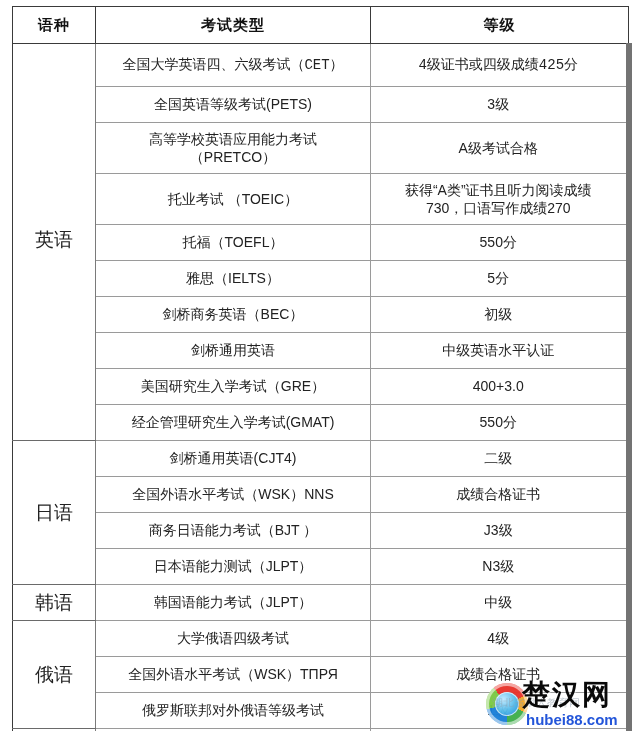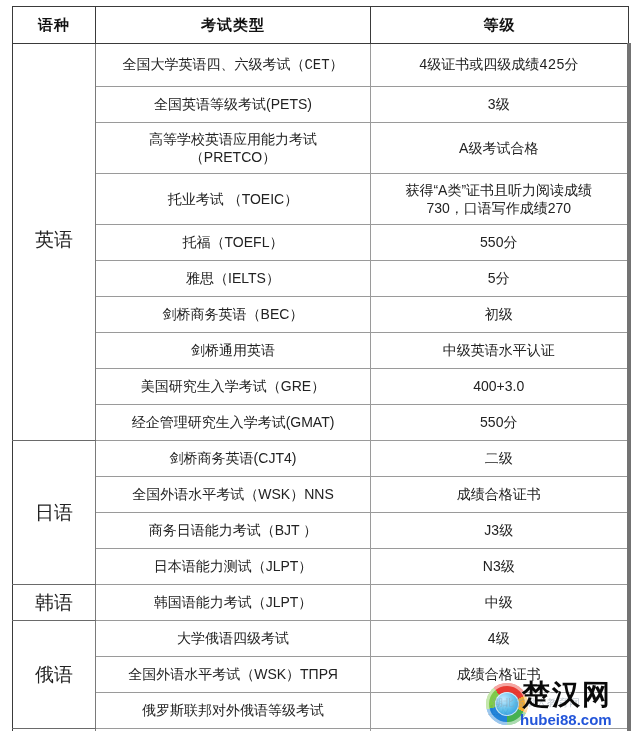--- a/index.html
+++ b/index.html
@@ -53,21 +53,21 @@
     border-left: 1px solid #3a3a3a;
     border-top: 1px solid #6a6a6a;
     border-bottom: 1px solid #6a6a6a;
     border-right: 1px solid #7a7a7a;
   }
   table.exam-table td.type-cell {
     font-size: 14px;
   }
   table.exam-table td.level-cell {
     font-size: 14px;
-    border-right: 4px solid #737373;
+    border-right: 6px solid #737373;
   }
   table.exam-table tbody tr.group-start > td {
     border-top: 1px solid #6a6a6a;
   }
   table.exam-table tbody tr:last-child > td {
     border-bottom: 1px solid #3a3a3a;
   }
   .r-tall td { height: 38px; font-family: Liberation Mono, monospace; }
   .r-std td  { height: 31px; }
   .r-two td  { height: 46px; }
@@ -100,21 +100,21 @@
     top: 2px;
     font-size: 28px;
     font-weight: bold;
     color: #000000;
     letter-spacing: 2px;
     line-height: 1;
     text-shadow: 1px 1px 0 rgba(255,255,255,0.4);
   }
   .wm-url {
     position: absolute;
-    left: 34px;
+    left: 40px;
     top: 33px;
     font-size: 15px;
     font-weight: bold;
     color: #1b4fd8;
     letter-spacing: 0px;
     line-height: 1;
   }
   .wm-globe {
     position: absolute;
     left: 0px;
@@ -198,21 +198,21 @@
         <td class="type-cell">美国研究生入学考试（GRE）</td>
         <td class="level-cell">400+3.0</td>
       </tr>
       <tr class="r-std">
         <td class="type-cell">经企管理研究生入学考试(GMAT)</td>
         <td class="level-cell">550分</td>
       </tr>
 
       <tr class="group-start r-std">
         <td class="lang-cell" rowspan="4">日语</td>
-        <td class="type-cell">剑桥商务英语(CJT4)</td>
+        <td class="type-cell">剑桥通用英语(CJT4)</td>
         <td class="level-cell">二级</td>
       </tr>
       <tr class="r-std">
         <td class="type-cell">全国外语水平考试（WSK）NNS</td>
         <td class="level-cell">成绩合格证书</td>
       </tr>
       <tr class="r-std">
         <td class="type-cell">商务日语能力考试（BJT ）</td>
         <td class="level-cell">J3级</td>
       </tr>

